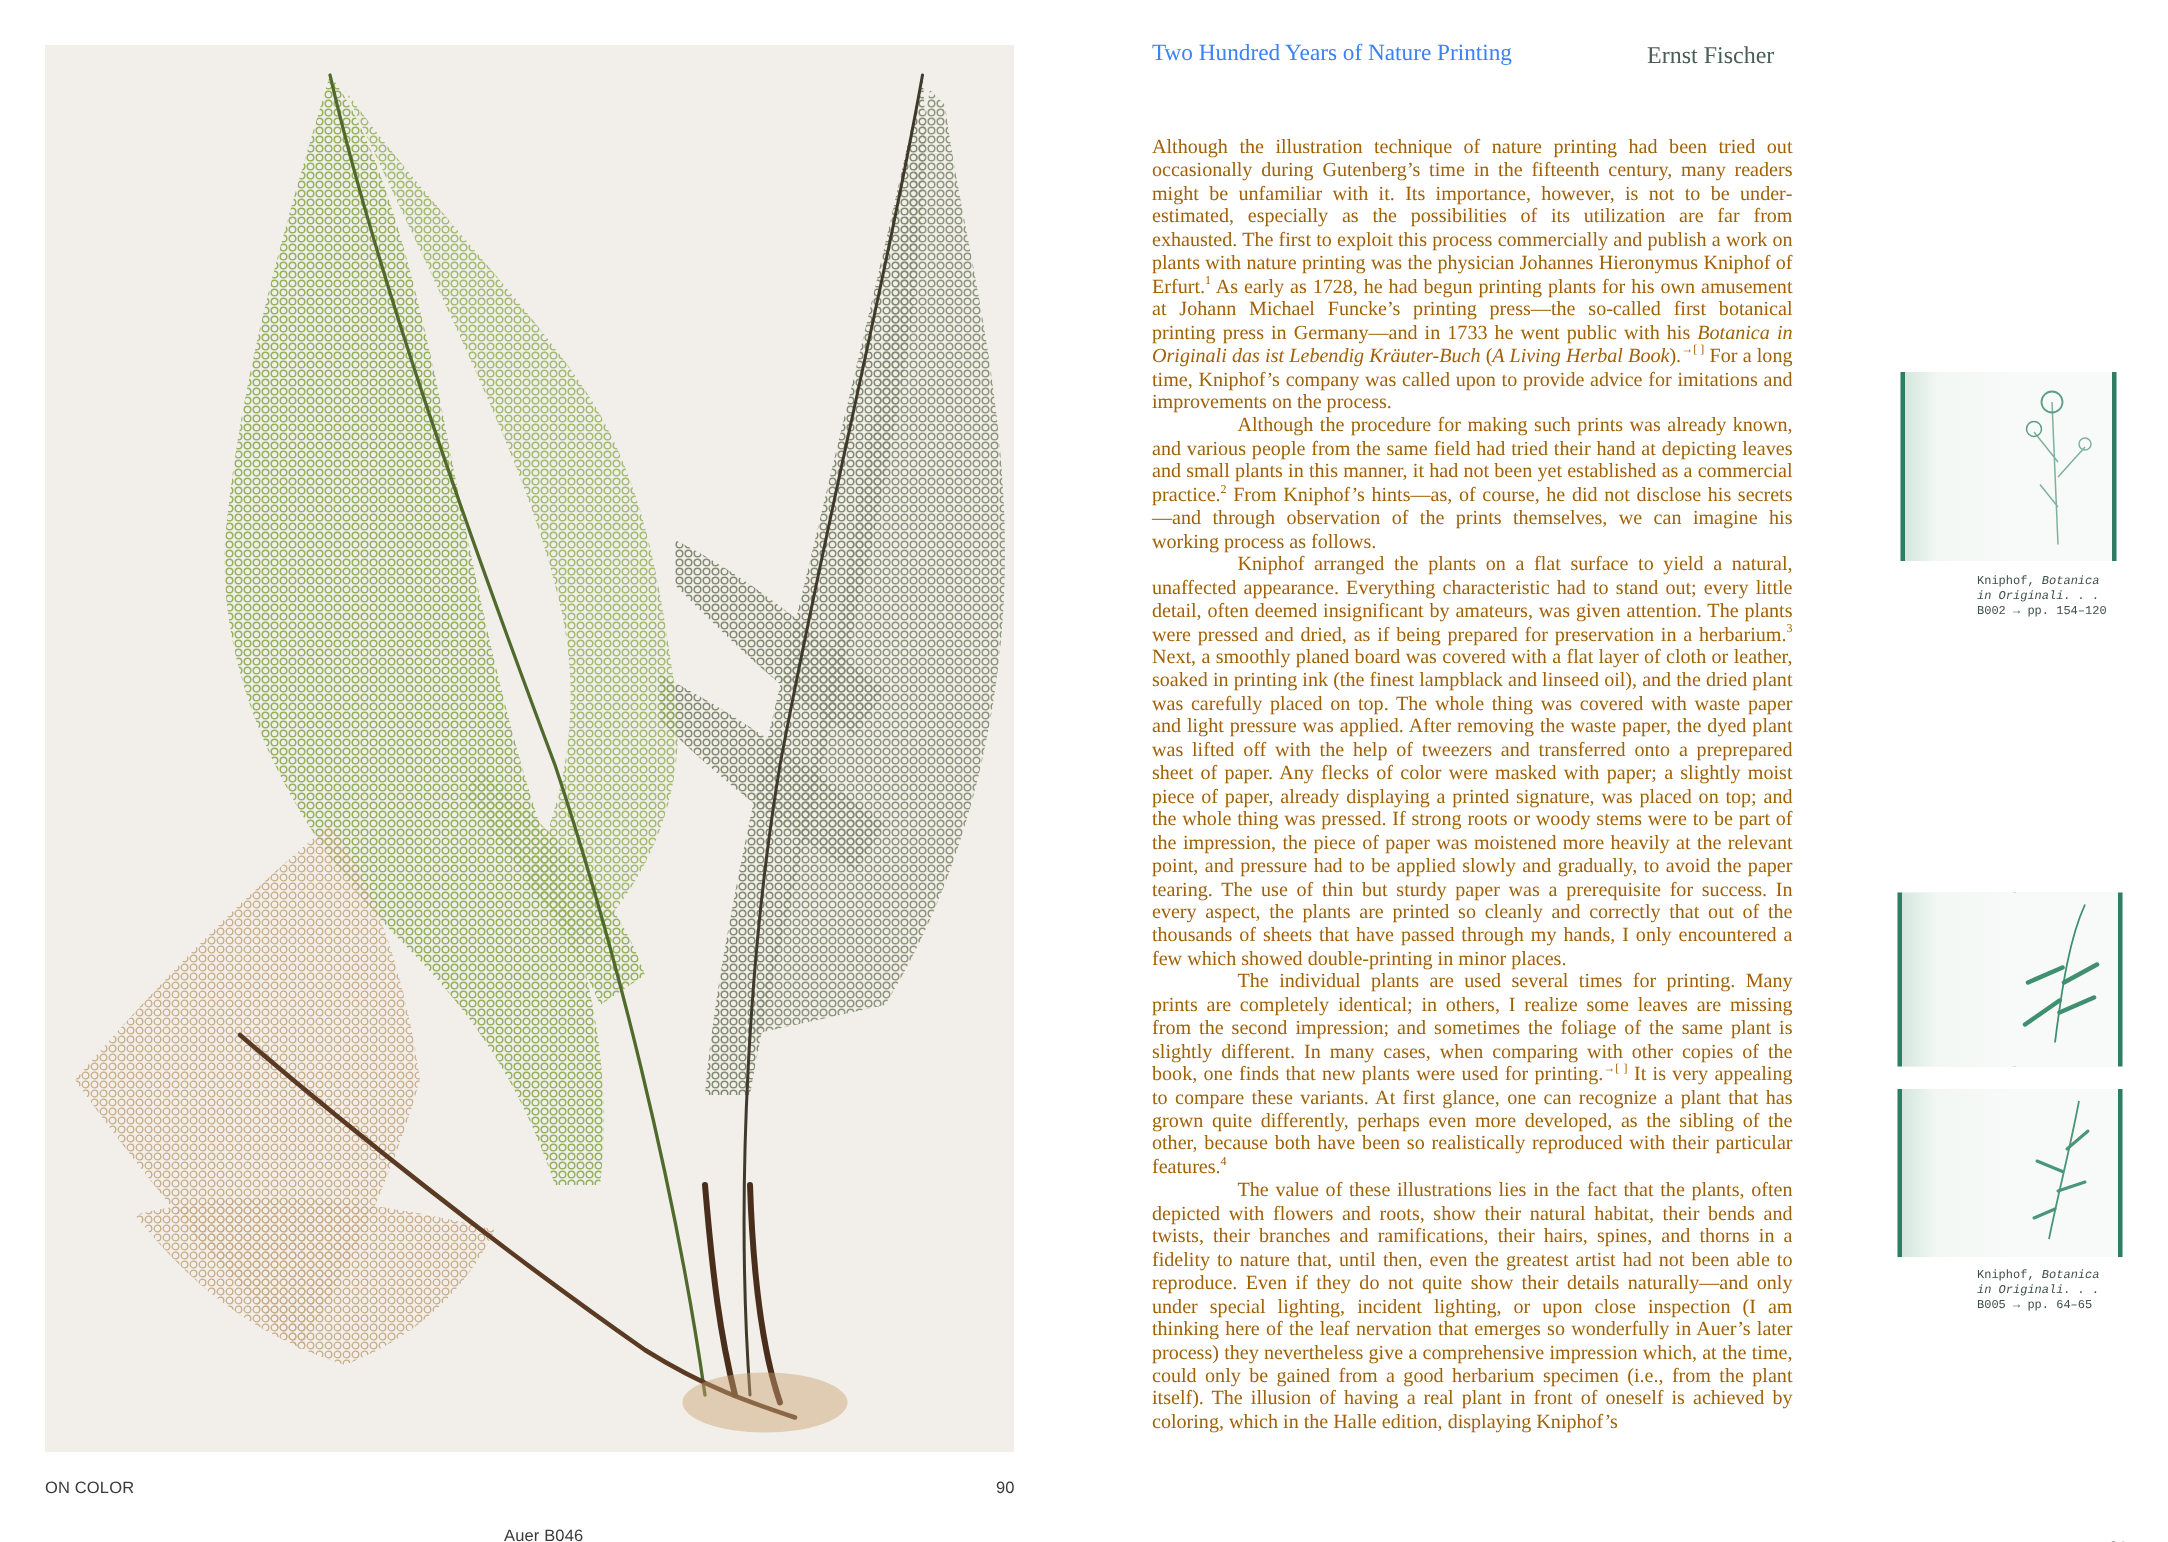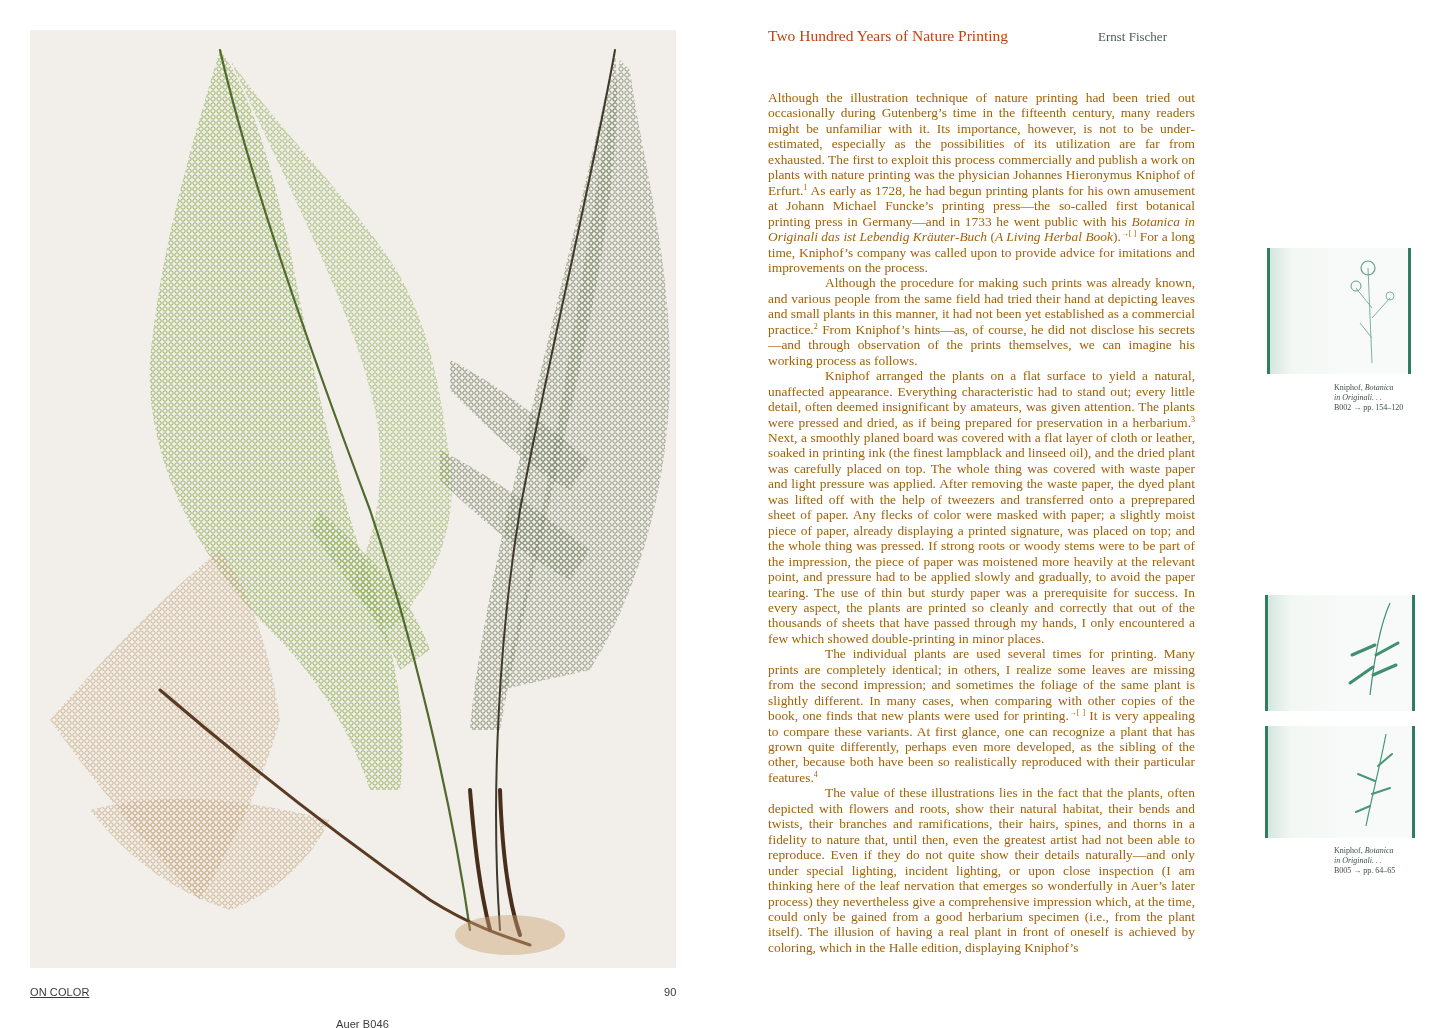--- a/index.html
+++ b/index.html
@@ -19,26 +19,26 @@
   .footer-text {
     position: absolute; top: 986px;
     font-family: "Liberation Sans", sans-serif;
     font-size: 11px; color: #3a3a3a; letter-spacing: 0.1px;
   }
 
   
   .running-head {
     position: absolute; top: 27px; left: 768px;
     font-family: "Liberation Serif", serif;
-    font-size: 15.5px; color: #c2410c;
+    font-size: 15.5px; color: #3b82f6;
   }
   .running-author {
     position: absolute; top: 29px; left: 1098px;
     font-family: "Liberation Serif", serif;
-    font-size: 13px; color: #4b5d57;
+    font-size: 16px; color: #4b5d57;
   }
 
   .body-text {
     position: absolute; left: 768px; top: 90px; width: 427px;
     font-family: "Liberation Serif", serif;
     font-size: 13.4px; line-height: 15.45px;
     color: #a16207;
     text-align: justify;
     hyphens: manual;
   }
@@ -48,22 +48,22 @@
   .body-text sup { font-size: 8px; line-height: 0; vertical-align: super; }
   .book {
     position: absolute; background: #eef4f1;
     border-left: 3px solid #2f7d63; border-right: 3px solid #2f7d63;
   }
   .book .gutter { position: absolute; top: 0; bottom: 0; width: 2px; background: #5a9b83; }
   .book .pageL { position: absolute; top: 0; bottom: 0; left: 0; background: linear-gradient(90deg,#d5e6df,#f2f7f4 30%,#f7faf8); }
   .book .pageR { position: absolute; top: 0; bottom: 0; right: 0; background: #f7faf8; }
   .caption {
     position: absolute;
-    font-family: Liberation Serif, serif;
-    font-size: 8px; line-height: 10px; color: #3e4f49; margin-left: 16px;
+    font-family: Liberation Mono, monospace;
+    font-size: 8px; line-height: 10px; color: #3e4f49;
   }
   .caption i { font-style: italic; }
 </style>
 </head>
 <body>
 
 <div class="spread">
 
   <div class="plate">
     <svg viewBox="0 0 646 938" preserveAspectRatio="none">
@@ -102,21 +102,21 @@
         <path d="M585,20 C560,160 520,320 490,480 C470,600 460,760 470,900" stroke="#3f3a2c" stroke-width="2"></path>
         <path d="M130,660 C200,720 300,800 400,870 C440,895 470,905 500,915" stroke="#5a3a22" stroke-width="3"></path>
         <path d="M440,760 C445,820 450,860 460,900" stroke="#4a2e1c" stroke-width="4"></path>
         <path d="M470,760 C472,820 478,870 490,905" stroke="#4a2e1c" stroke-width="4"></path>
       </g>
 
       <ellipse cx="480" cy="905" rx="55" ry="20" fill="#c9a070" opacity="0.45"></ellipse>
     </svg>
   </div>
 
-  <div class="footer-text" style="left:30px;text-decoration:underline;">ON COLOR</div>
+  <div class="footer-text" style="left:30px;">ON COLOR</div>
   <div class="footer-text" style="left:336px;margin-top:32px;">Auer B046</div>
   <div class="footer-text" style="left:664px;">90</div>
 
   <div class="running-head">Two Hundred Years of Nature Printing</div>
   <div class="running-author">Ernst Fischer</div>
 
   <div class="body-text" id="body-text">
       <p><span>Although the illustration technique of nature printing had been tried out occasionally during Gutenberg’s time in the fifteenth century, many readers might be unfamiliar with it. Its importance, however, is not to be under­estimated, especially as the possibilities of its utilization are far from exhausted. The first to exploit this process commercially and publish a work on plants with nature printing was the physician Johannes Hieronymus Kniphof of Erfurt.</span><sup>1</sup><span> As early as 1728, he had begun printing plants for his own amusement at Johann Michael Funcke’s printing press—the so-called first botanical printing press in Germany—and in 1733 he went public with his </span><i>Botanica in Originali das ist Lebendig Kräuter-Buch</i><span> (</span><i>A Living Herbal Book</i><span>).</span><sup>→[ ]</sup><span> For a long time, Kniphof’s company was called upon to provide advice for imitations and improvements on the process.</span></p>
       <p class="indent"><span>Although the procedure for making such prints was already known, and various people from the same field had tried their hand at depicting leaves and small plants in this manner, it had not been yet established as a commercial practice.</span><sup>2</sup><span> From Kniphof’s hints—as, of course, he did not dis­close his secrets—and through observation of the prints themselves, we can imagine his working process as follows.</span></p>
       <p class="indent"><span>Kniphof arranged the plants on a flat surface to yield a natural, unaffected appearance. Everything characteristic had to stand out; every little detail, often deemed insignificant by amateurs, was given attention. The plants were pressed and dried, as if being prepared for preservation in a herbarium.</span><sup>3</sup><span> Next, a smoothly planed board was covered with a flat layer of cloth or leather, soaked in printing ink (the finest lampblack and linseed oil), and the dried plant was carefully placed on top. The whole thing was covered with waste paper and light pressure was applied. After removing the waste paper, the dyed plant was lifted off with the help of tweezers and transferred onto a preprepared sheet of paper. Any flecks of color were masked with paper; a slightly moist piece of paper, already displaying a printed signature, was placed on top; and the whole thing was pressed. If strong roots or woody stems were to be part of the impression, the piece of paper was moistened more heavily at the relevant point, and pressure had to be applied slowly and gradually, to avoid the paper tearing. The use of thin but sturdy paper was a prerequisite for success. In every aspect, the plants are printed so cleanly and correctly that out of the thousands of sheets that have passed through my hands, I only encountered a few which showed double-printing in minor places.</span></p>

